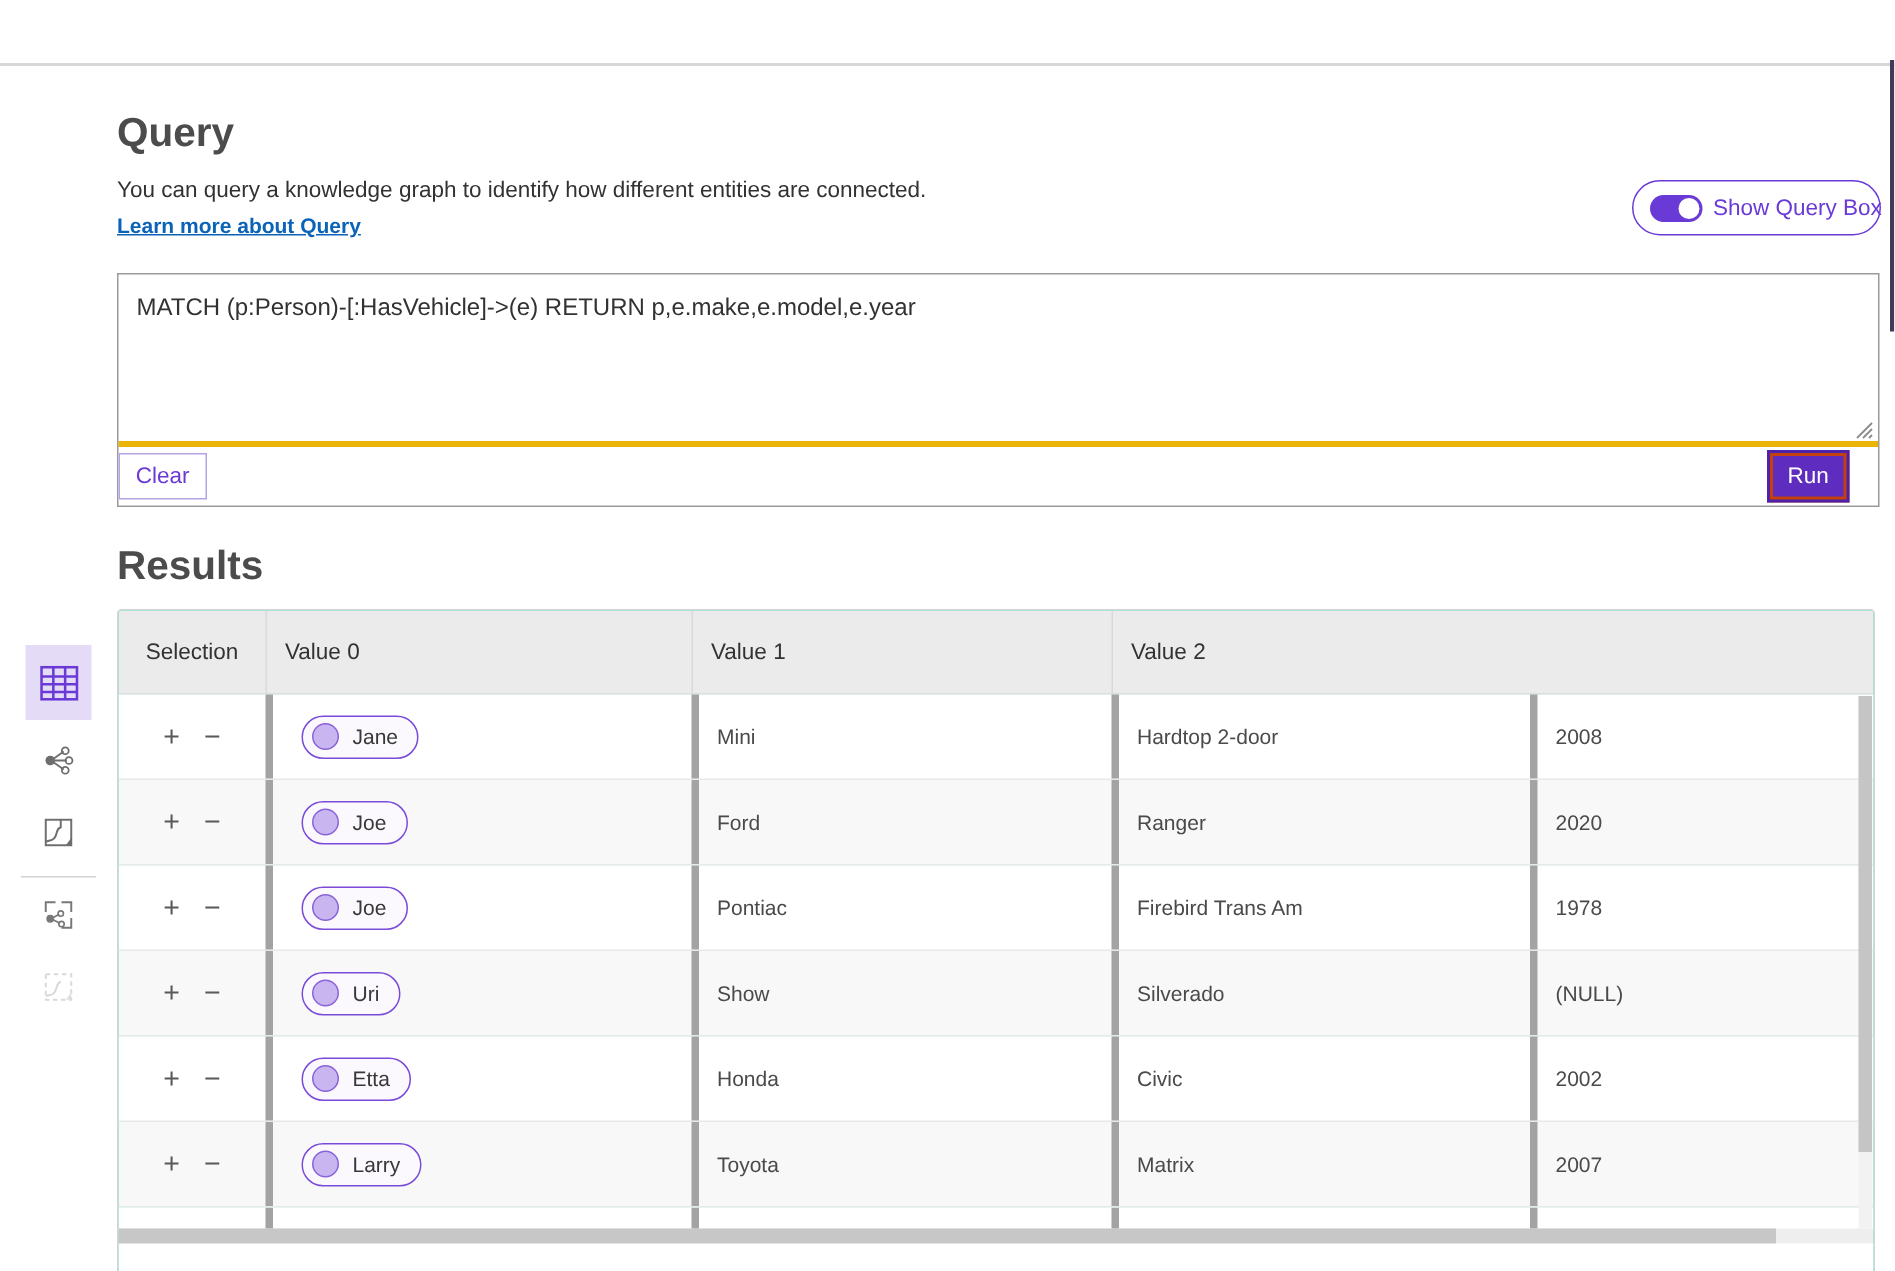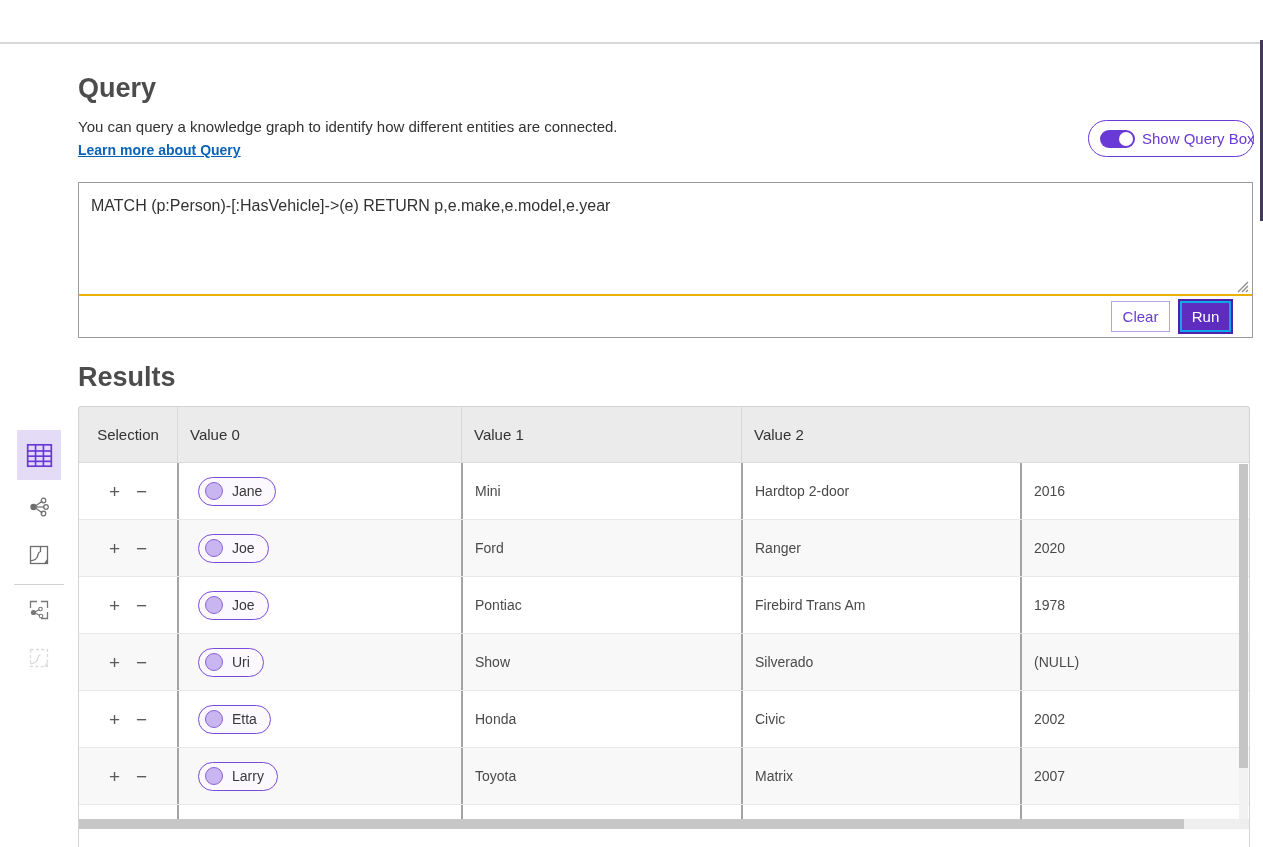--- a/index.html
+++ b/index.html
@@ -17,25 +17,25 @@
 
   .toggle-pill { position:absolute; left:1088px; top:80px; width:166px; height:37px; border:1.5px solid #6a3ad6;
     border-radius:20px; display:flex; align-items:center; padding:0 10px 0 11px; gap:7px; background:#fff; cursor:pointer; }
   .switch { width:35px; height:18px; background:#6a3ad6; border-radius:10px; position:relative; flex:0 0 auto; }
   .switch .knob { position:absolute; right:2px; top:2px; width:14px; height:14px; background:#fff; border-radius:50%; }
   .toggle-label { font-size:15px; color:#6a3ad6; white-space:nowrap; }
 
   .query-panel { position:absolute; left:78px; top:142px; width:1175px; height:156px; border:1px solid #9a9a9a; background:#fff; }
   .query-text { position:absolute; left:0; top:0; right:2px; height:112px; padding:14px 12px; font-size:16px; color:#323232; white-space:pre-wrap; overflow:hidden; }
   .resize-grip { position:absolute; right:3px; top:96px; width:14px; height:14px; cursor:nwse-resize; }
-  .query-footer { position:absolute; left:0; right:0; bottom:0; height:43px; border-top:2px solid #eab308;
-    display:flex; justify-content:flex-end; align-items:center; gap:8px; padding-right:19px; }
+  .query-footer { position:absolute; left:0; right:0; bottom:0; height:43px; border-top:4px solid #eab308;
+    display:flex; justify-content:space-between; align-items:center; gap:8px; padding-right:19px; }
   .btn-clear { min-width:59px; height:31px; background:#fff; border:1px solid #b5a3e3; color:#6a3ad6; font-size:15px;
     font-family:inherit; cursor:pointer; }
-  .btn-run-ring { border:2px solid #4e22a8; padding:2px; background:#0ea5e9; line-height:0; }
+  .btn-run-ring { border:2px solid #4e22a8; padding:2px; background:#c2410c; line-height:0; }
   .btn-run { min-width:47px; height:27px; background:#5e2dbf; color:#fff; border:none; font-size:15px; font-family:inherit; cursor:pointer; }
 
   .results-title { position:absolute; left:78px; top:322px; font-size:27px; font-weight:700; color:#4c4c4c;text-align:center; }
 
   .sidebar { position:absolute; left:13px; top:390px; width:52px; }
   .side-tile { width:44px; height:50px; display:flex; align-items:center; justify-content:center; margin:0 auto; cursor:pointer; }
   .side-tile.active { background:#e4dbf7; }
   .side-tile.sp1 { margin-top:7px; height:40px; }
   .side-tile.sp2 { margin-top:8px; height:40px; }
   .side-divider { width:50px; border-top:1px solid #d2d2d2; margin:9px auto 0 auto; }
@@ -43,21 +43,21 @@
   .side-tile.sp4 { margin-top:8px; height:40px; }
 
   .results-table { position:absolute; left:78px; top:366px; width:1172px; height:475px; border:1px solid #d4d4d4;
     border-radius:3px; background:#5eead4; overflow:hidden; }
   .tgrid { display:grid; grid-template-columns:98px 284px 280px 279px 1fr; }
   .thead { height:56px; background:#ebebeb; border-bottom:1px solid #dcdcdc; }
   .th { display:flex; align-items:center; font-size:15px; color:#323232; padding-left:12px; border-left:1px solid #d9d9d9; }
   .th.sel { border-left:none; justify-content:center; padding-left:0; }
   .trow { height:57px; border-bottom:1px solid #e8e8e8; background:#fff; }
   .trow.alt { background:#f8f8f8; }
-  .td { display:flex; align-items:center; padding-left:12px; font-size:14px; color:#4a4a4a; border-left:2px solid #a3a3a3; overflow:hidden; }
+  .td { display:flex; align-items:center; padding-left:12px; font-size:14px; color:#4a4a4a; border-left:5px solid #a3a3a3; overflow:hidden; }
   .td.sel { border-left:none; justify-content:center; gap:16px; padding-left:0; }
   .pm { font-size:19px; color:#5a5a5a; font-weight:400; cursor:pointer; line-height:1; }
   .td.chipcell { padding-left:19px; }
 
   .chip { display:inline-flex; align-items:center; gap:9px; height:29px; padding:0 13px 0 6px; border:1.5px solid #7a4bd8;
     border-radius:16px; background:#fbf9fe; cursor:pointer; }
   .chip-dot { width:18px; height:18px; border-radius:50%; background:#c9b6f0; border:1.5px solid #8b63d8; flex:0 0 auto; }
   .chip-label { font-size:14px; color:#383838; white-space:nowrap; }
 
   .row-partial { height:15px; overflow:hidden; background:#fff; }
@@ -190,21 +190,21 @@
         <span class="pm">−</span>
       </div>
       <div class="td chipcell">
         <span class="chip">
           <span class="chip-dot"></span>
           <span class="chip-label">Jane</span>
         </span>
       </div>
       <div class="td">Mini</div>
       <div class="td">Hardtop 2-door</div>
-      <div class="td">2016</div>
+      <div class="td">2008</div>
     </div>
 
     <div class="tgrid trow alt">
       <div class="td sel">
         <span class="pm">+</span>
         <span class="pm">−</span>
       </div>
       <div class="td chipcell">
         <span class="chip">
           <span class="chip-dot"></span>

